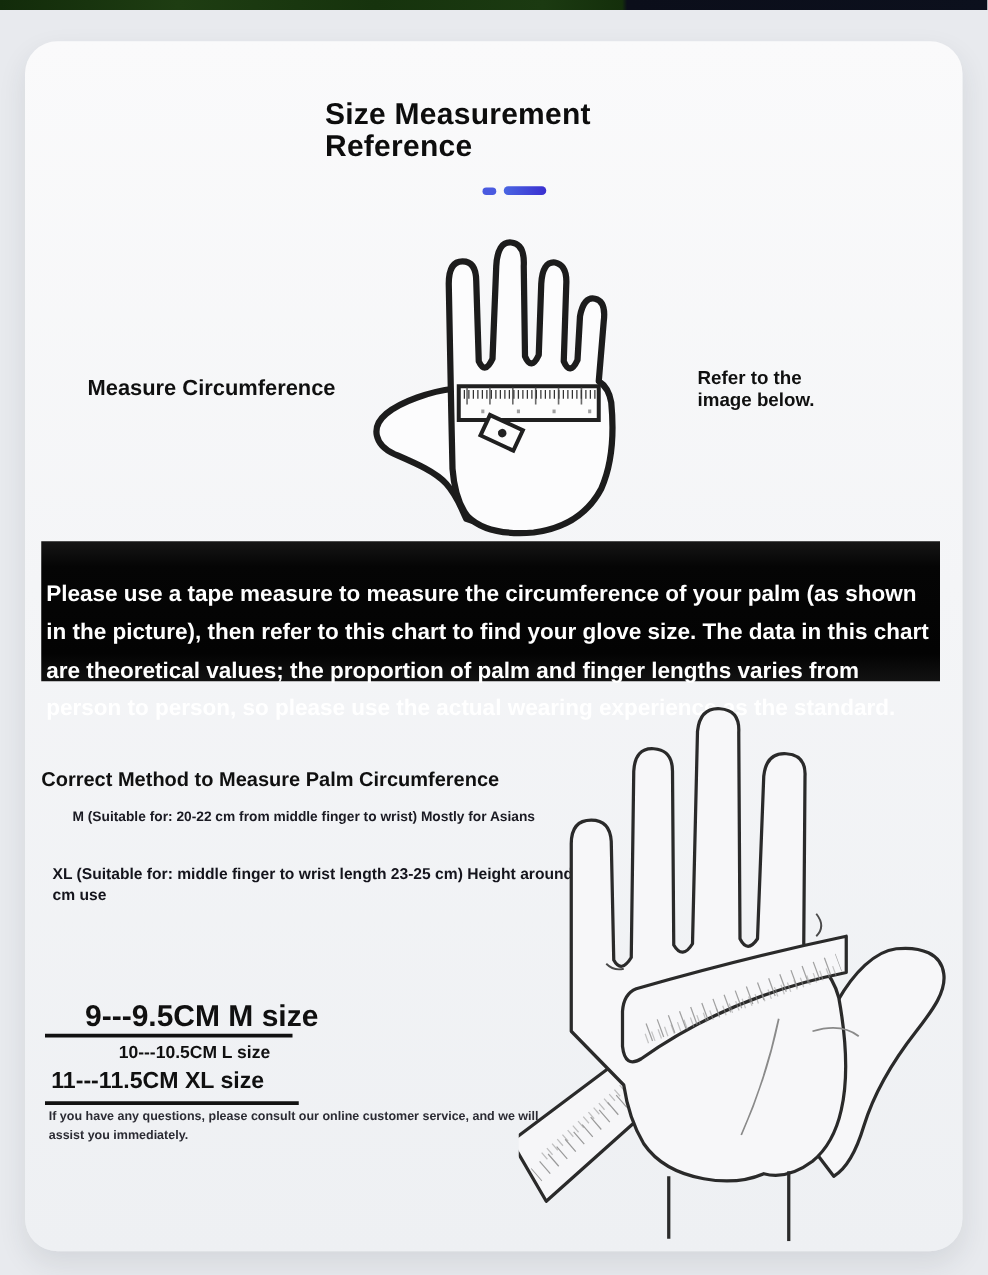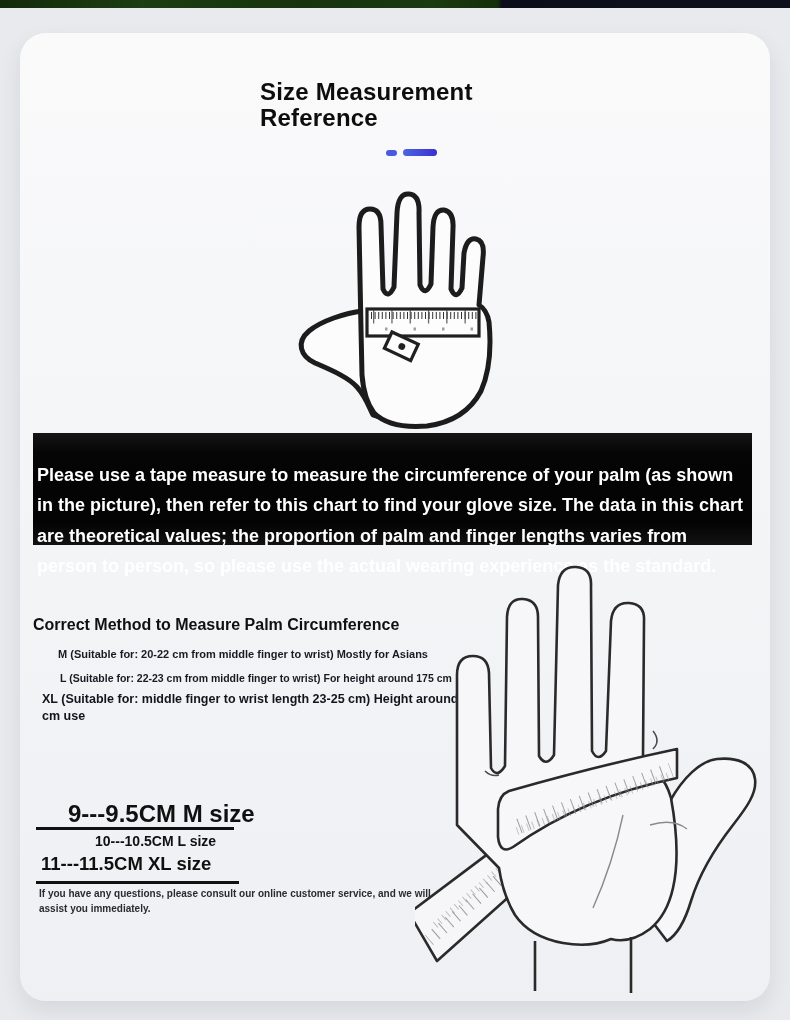--- a/index.html
+++ b/index.html
@@ -94,29 +94,30 @@
       <line x1="80" y1="137.5" x2="184" y2="137.5" stroke="#3a3a3a" stroke-width="14" stroke-dasharray="1.3 17" opacity="0.75"></line>
       <line x1="92" y1="150" x2="180" y2="150" stroke="#8a8a8a" stroke-width="3" stroke-dasharray="2.5 26" opacity="0.8"></line>
     </g>
 
     <g transform="translate(99,153) rotate(25)">
       <rect x="0" y="0" width="29" height="18" fill="#fdfdfd" stroke="#202020" stroke-width="3.2"></rect>
       <circle cx="15" cy="9" r="3.4" fill="#222"></circle>
     </g>
   </svg>
 
+  <div class="measure-label">Measure Circumference</div>
+  <div class="refer-label">Refer to the image below.</div>
 
   <div class="notice-banner">
     <span>Please use a tape measure to measure the circumference of your palm (as shown in the picture), then refer to this chart to find your glove size. The data in this chart are theoretical values; the proportion of palm and finger lengths varies from person to person, so please use the actual wearing experience as the standard.</span>
   </div>
 
   <div class="method-heading">Correct Method to Measure Palm Circumference</div>
 
   <div class="note-0">M (Suitable for: 20-22 cm from middle finger to wrist) Mostly for Asians</div>
-  <div class="note-1">L (Suitable for: 22-23 cm from middle finger to wrist) For height around 175 cm</div>
   <div class="note-2">XL (Suitable for: middle finger to wrist length 23-25 cm) Height around 180 cm use</div>
 
   <div class="size-0">9---9.5CM M size</div>
   <div class="rule-1"></div>
   <div class="size-1">10---10.5CM L size</div>
   <div class="size-2">11---11.5CM XL size</div>
   <div class="rule-2"></div>
   <div class="footnote">If you have any questions, please consult our online customer service, and we will assist you immediately.</div>
 
   <svg class="hand-bottom" viewBox="0 0 360 430">

